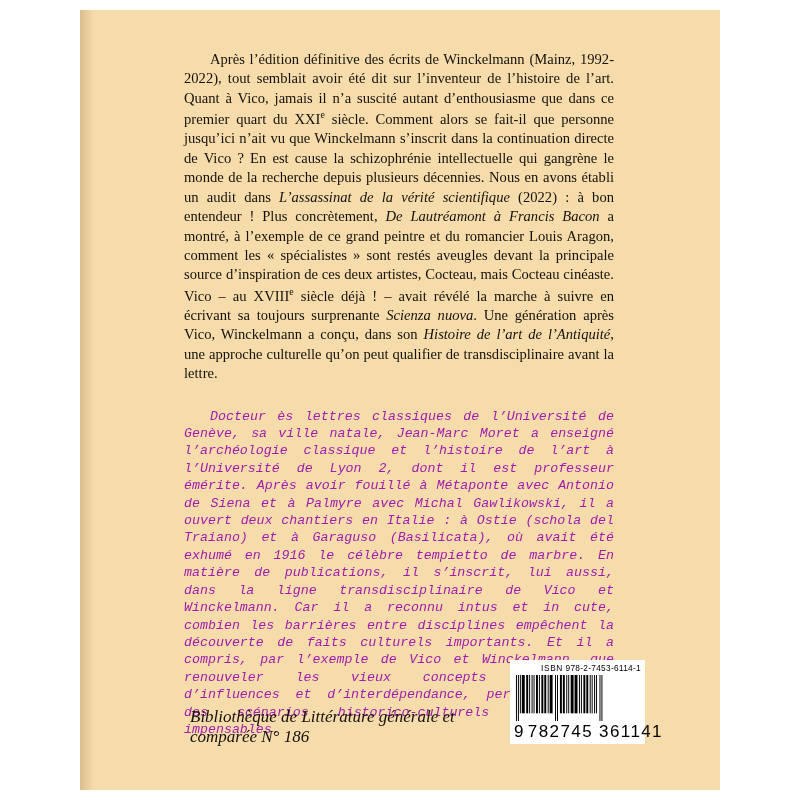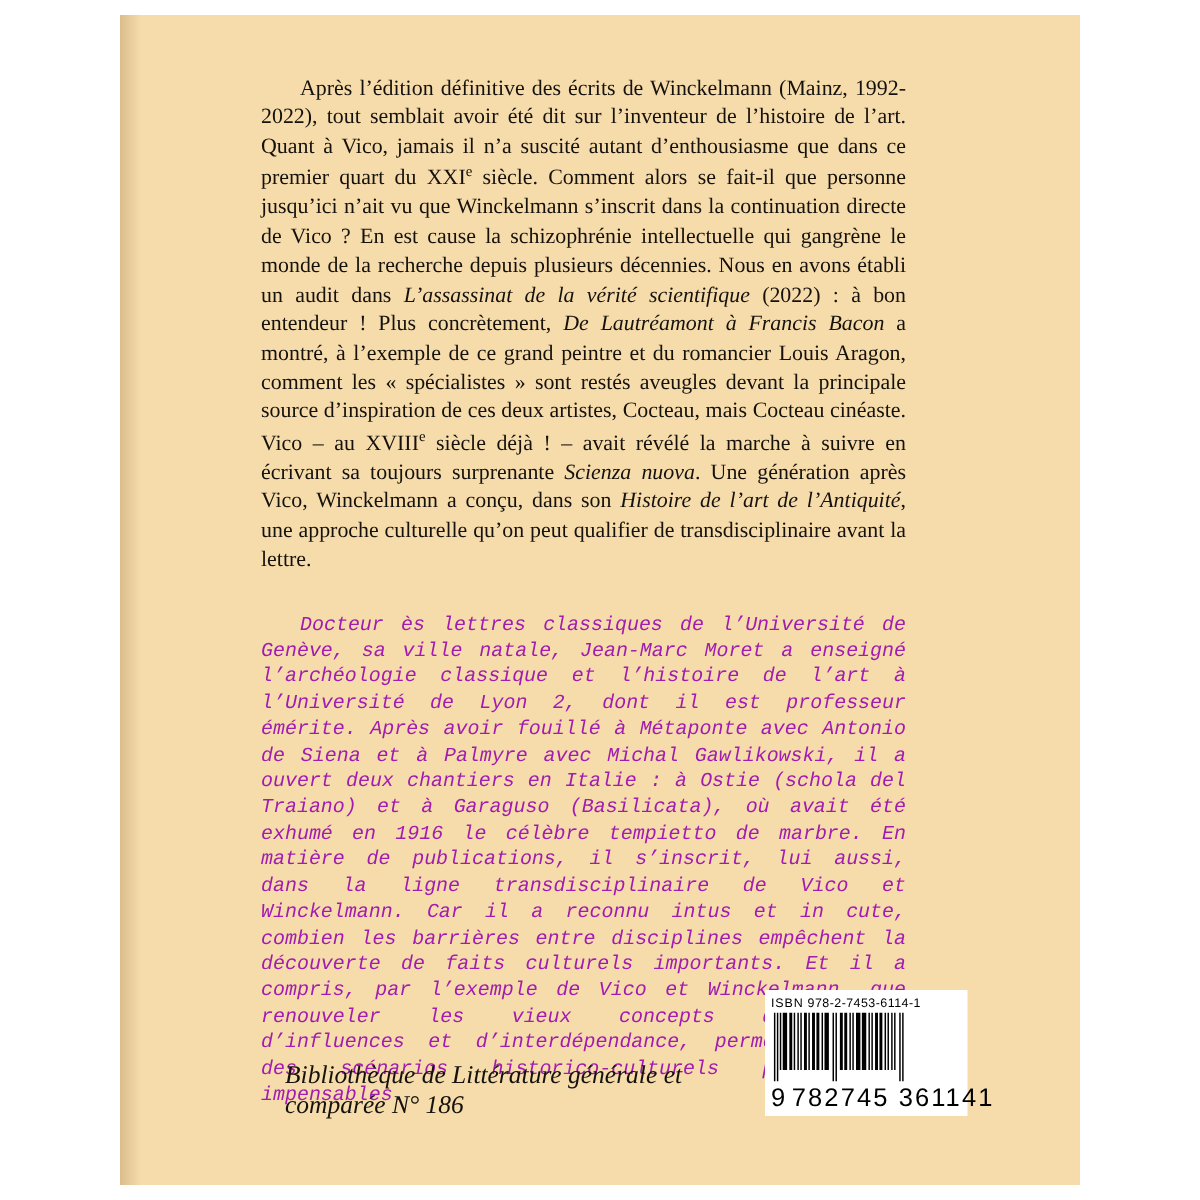--- a/index.html
+++ b/index.html
@@ -27,21 +27,21 @@
     position: absolute;
     left: 0;
     top: 0;
     width: 14px;
     height: 100%;
     background: linear-gradient(to right, rgba(120,80,30,0.22), rgba(120,80,30,0.0));
     pointer-events: none;
   }
   .content {
     position: absolute;
-    left: 94px;
+    left: 104px;
     top: 40px;
     width: 430px;
   }
   p.blurb {
     margin: 0;
     text-align: justify;
     font-size: 14.6px;
     line-height: 1.33;
     color: #15110c;
     text-indent: 26px;
@@ -83,20 +83,21 @@
     padding: 3px 4px 2px 4px;
     box-sizing: border-box;
   }
   .isbn-line {
     font-family: "Liberation Sans", sans-serif;
     font-size: 8.3px;
     letter-spacing: 0.3px;
     color: #000;
     margin-bottom: 2px;
     white-space: nowrap;
+    text-align: right;
   }
   .isbn-line .lbl { letter-spacing: 0.6px; }
   .bars {
     height: 46px;
     width: 100%;
     display: block;
   }
   .digits {
     font-family: "Liberation Sans", sans-serif;
     font-size: 17px;

